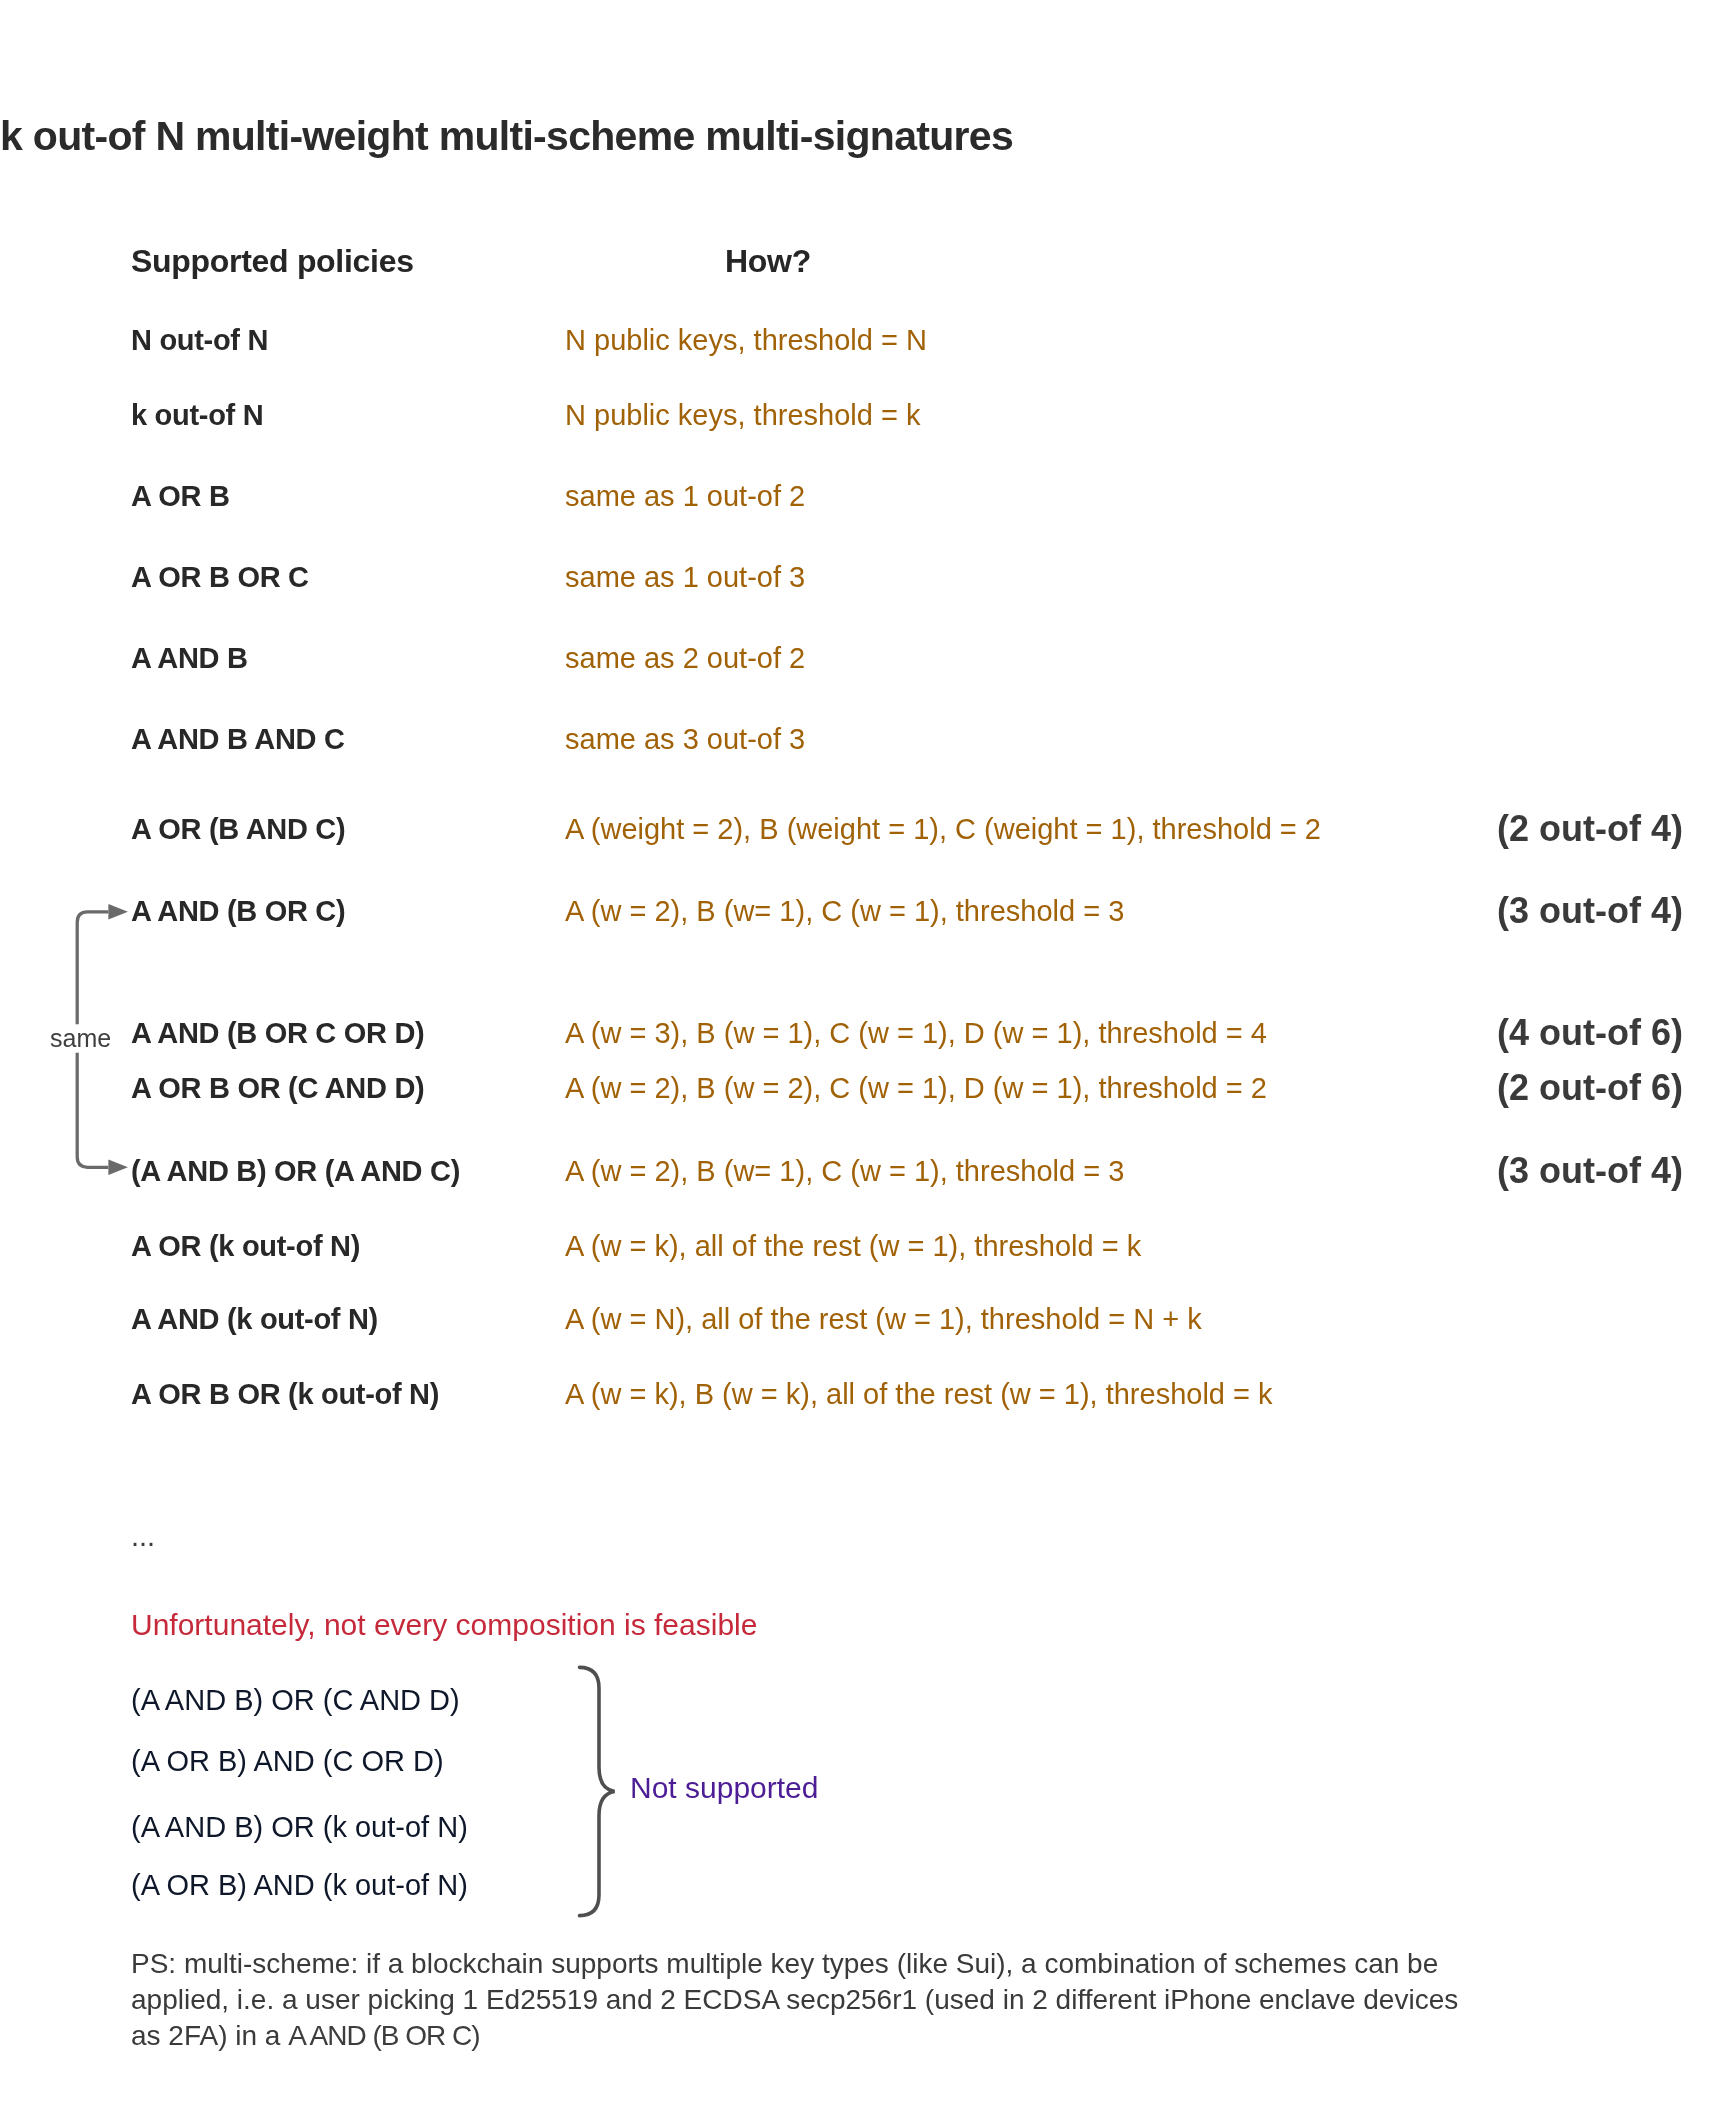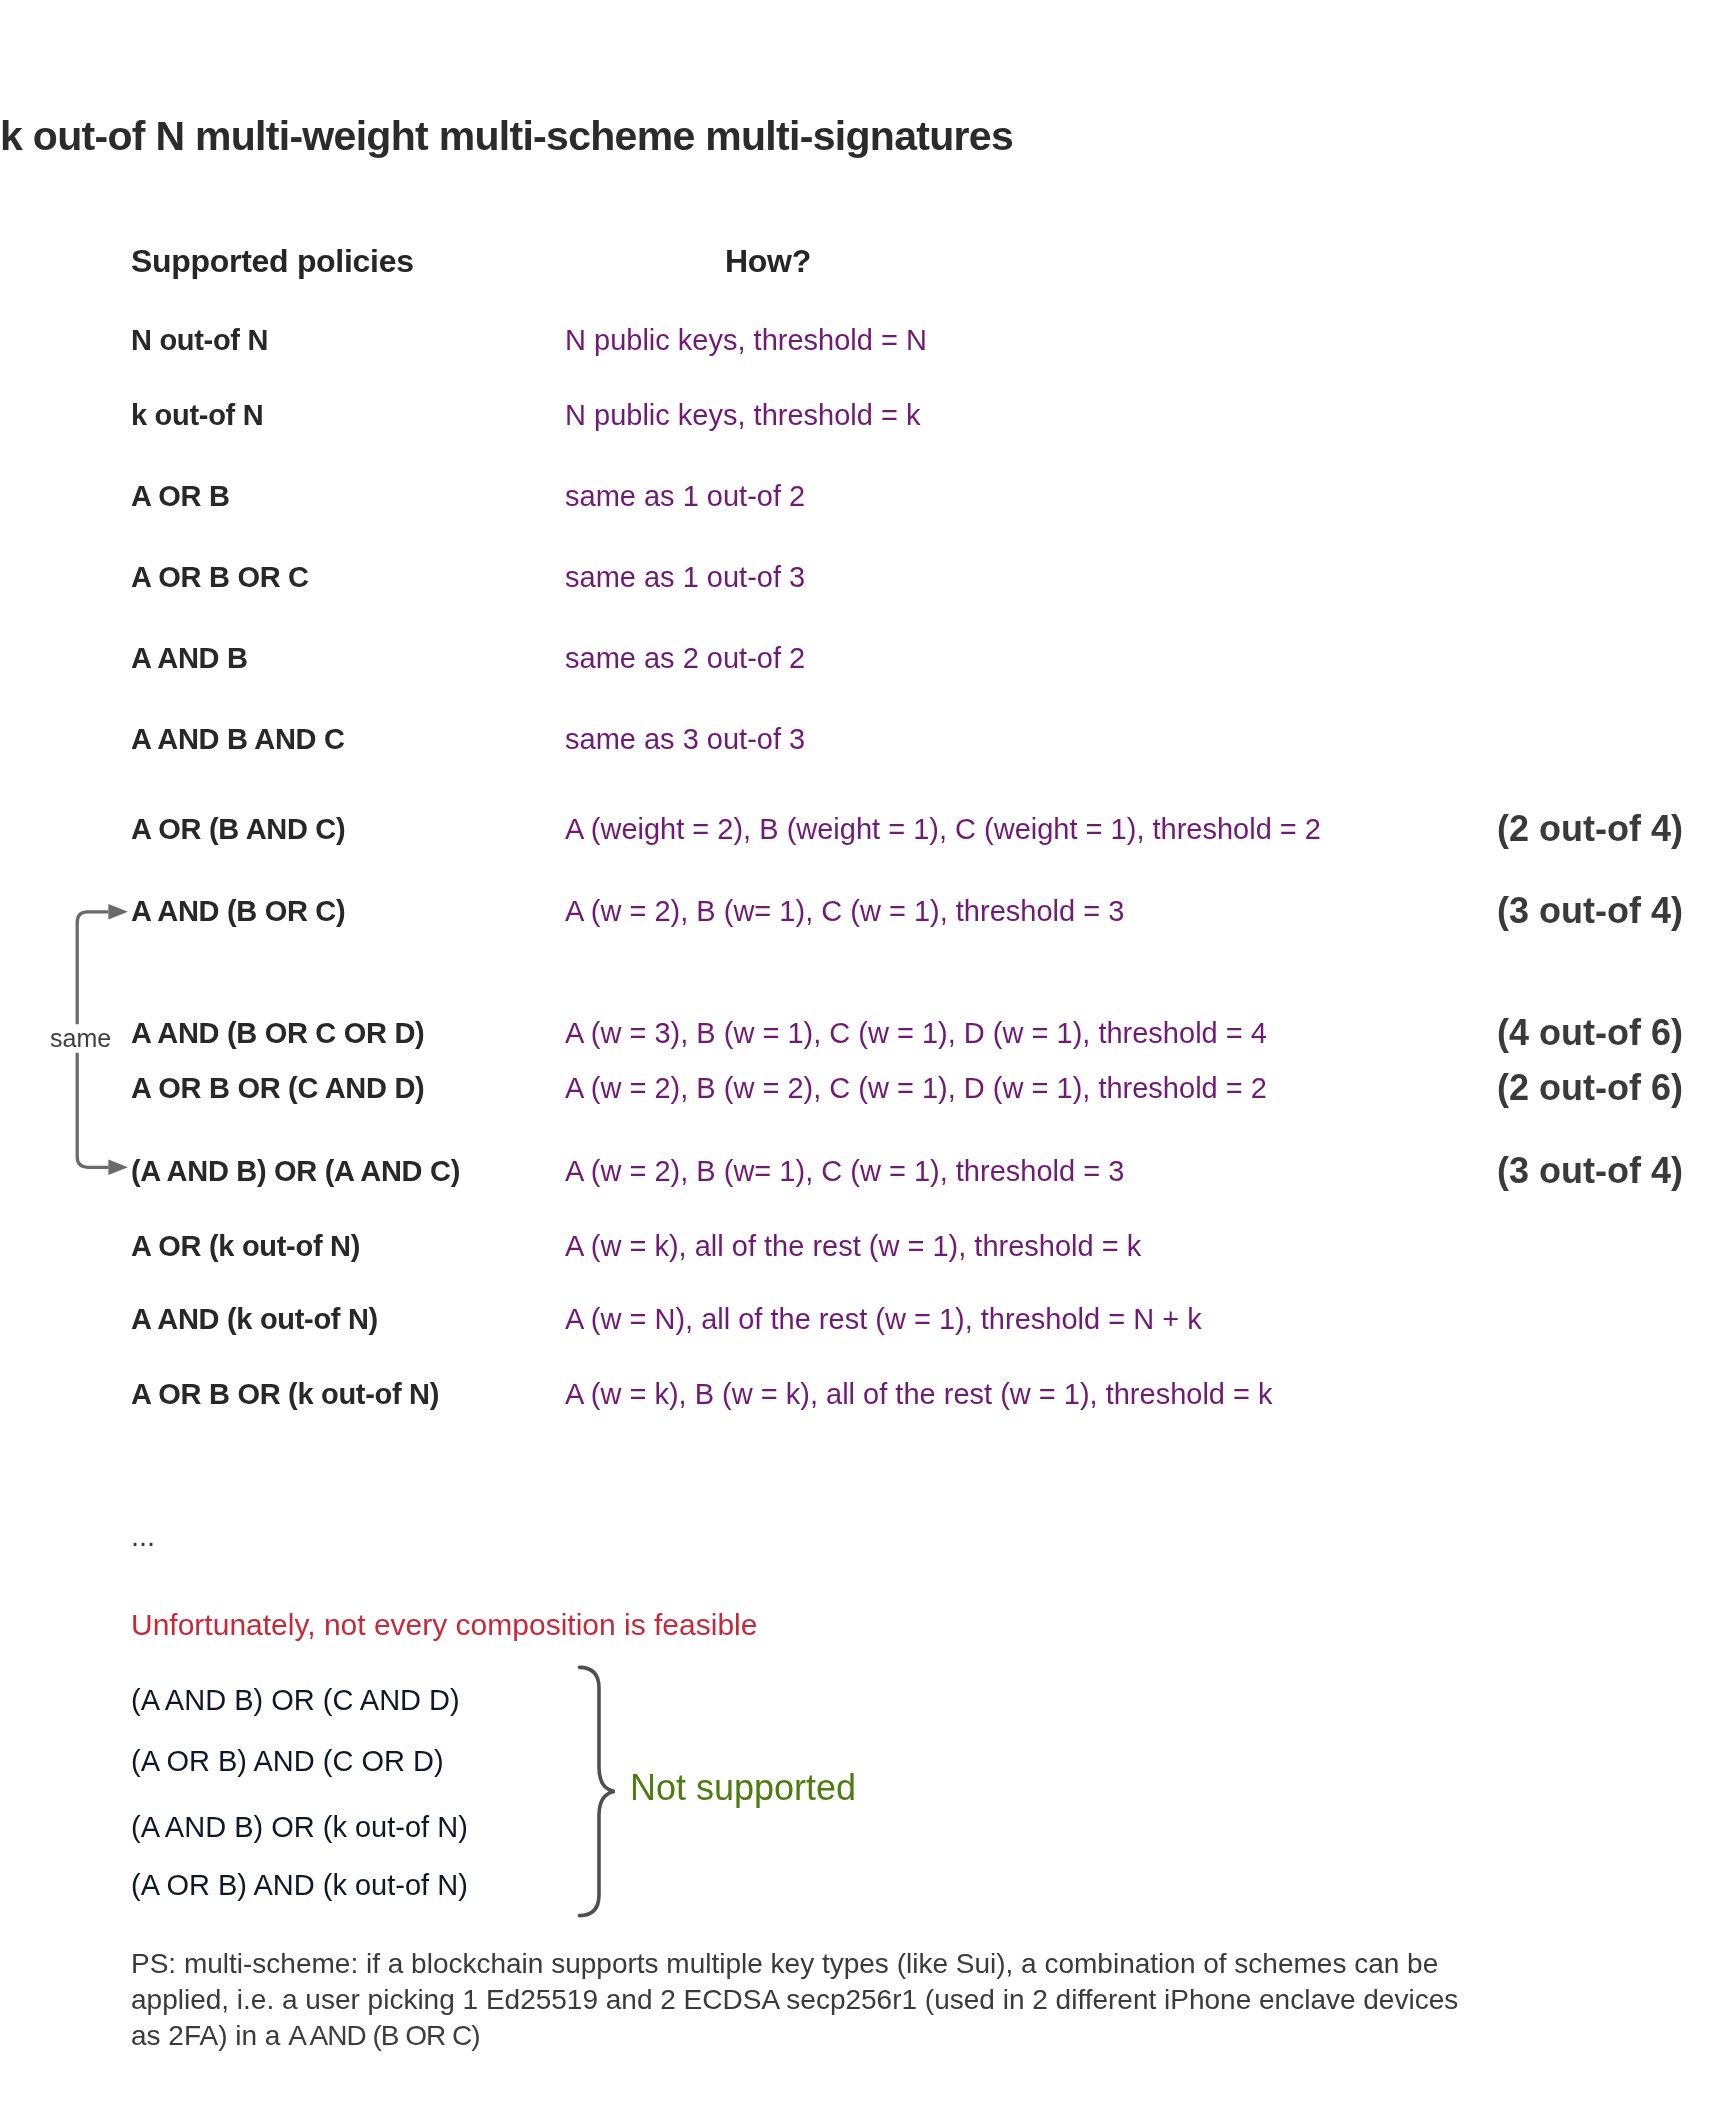--- a/index.html
+++ b/index.html
@@ -20,21 +20,21 @@
     letter-spacing:-0.3px;white-space:nowrap;
   }
   .col-header.policies{left:131px;}
   .col-header.how{left:725px;}
   .row{position:absolute;left:131px;width:1552px;height:34px;line-height:34px;}
   .policy{
     position:absolute;left:0;font-weight:700;font-size:29px;color:#282828;
     letter-spacing:-0.3px;white-space:nowrap;
   }
   .how-text{
-    position:absolute;left:434px;font-size:29px;color:#701a75;white-space:nowrap;
+    position:absolute;left:434px;font-size:29px;color:#a16207;white-space:nowrap;
   }
   .note{
     position:absolute;right:0;font-size:36px;color:#3a3a3a;white-space:nowrap;font-weight:bold;
   }
   .ellipsis-row{
     position:absolute;left:131px;top:1520px;font-size:29px;color:#3a3a3a;
   }
   .same-svg{position:absolute;left:46px;top:900px;}
   .same-label{
     position:absolute;left:50px;top:1024px;width:65px;
@@ -43,21 +43,21 @@
   .red-heading{
     position:absolute;left:131px;top:1607px;font-size:30px;color:#c5293a;
     white-space:nowrap;line-height:35px;
   }
   .red-item{
     position:absolute;left:131px;font-size:29px;color:#0f172a;
     white-space:nowrap;line-height:34px;
   }
   .brace-svg{position:absolute;left:573px;top:1664px;}
   .not-supported{
-    position:absolute;left:630px;top:1771px;font-size:36px;color:#4d7c0f;
+    position:absolute;left:630px;top:1771px;font-size:30px;color:#4c1d95;
     white-space:nowrap;line-height:34px;
   }
   .ps{
     position:absolute;left:131px;top:1946px;width:1522px;
     font-size:28px;line-height:36px;color:#3a3a3a;
   }
   .ps-line{display:block;white-space:nowrap;}
   .ps-policy{letter-spacing:-1px;color:#3d3d3d;}
 </style>
 </head>

